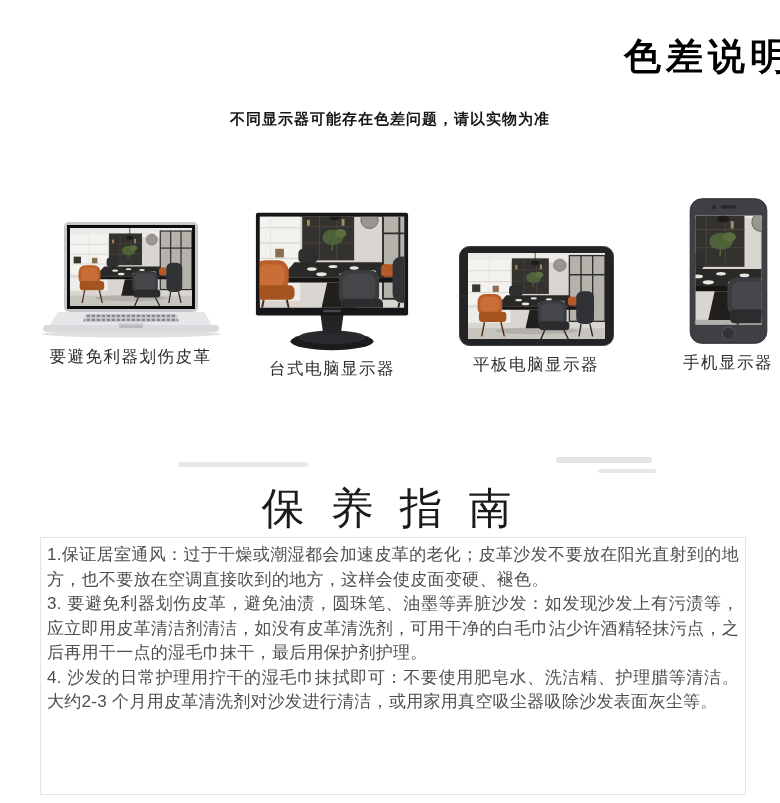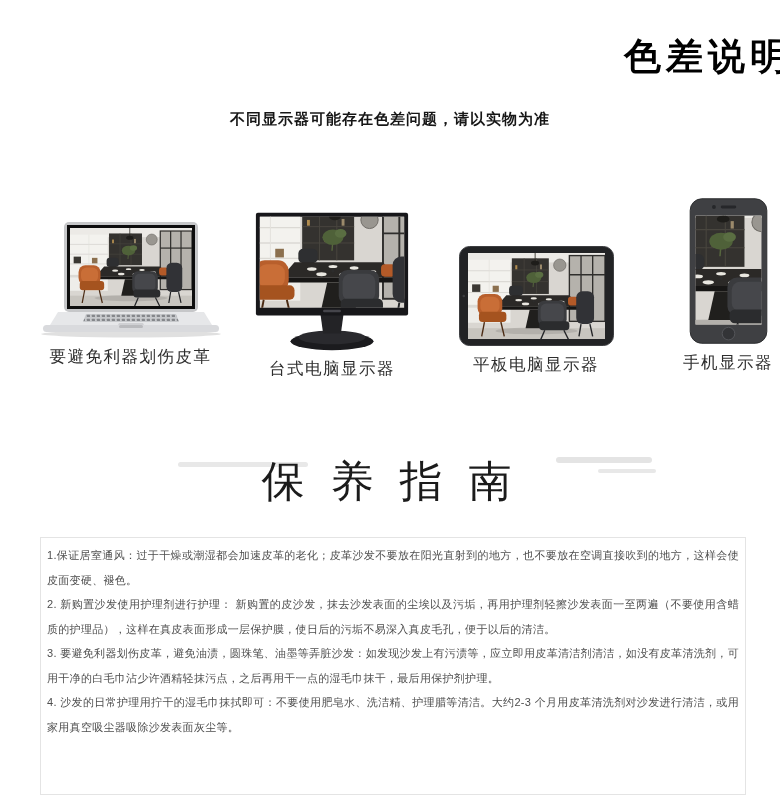--- a/index.html
+++ b/index.html
@@ -11,30 +11,30 @@
   .subtitle{position:absolute;top:110px;left:0;width:100%;margin:0;text-align:center;
     font-size:15px;font-weight:bold;color:#161616;letter-spacing:1px;}
 
   .device-col{position:absolute;display:flex;flex-direction:column;align-items:center;}
   .col-laptop{left:28px;top:222px;width:205px;}
   .col-monitor{left:246px;top:212px;width:172px;}
   .col-tablet{left:456px;top:246px;width:160px;}
   .col-phone{left:672px;top:198px;width:112px;}
   .device-label{font-size:16.5px;color:#2e2e2e;letter-spacing:1.5px;margin-top:6px;white-space:nowrap;}
 
-  .care-title{position:absolute;top:453px;left:0;width:100%;margin:0;text-align:center;
+  .care-title{position:absolute;top:480px;left:0;width:100%;margin:0;text-align:center;
     font-size:43px;font-weight:normal;color:#1b1b1b;letter-spacing:7px;}
   .smudge{position:absolute;background:#e8e8e8;border-radius:3px;}
   .smudge-1{left:178px;top:462px;width:130px;height:5px;}
   .smudge-2{left:556px;top:457px;width:96px;height:6px;background:#e4e4e4;}
   .smudge-3{left:598px;top:469px;width:58px;height:4px;}
 
   .care-box{position:absolute;left:40px;top:537px;width:706px;height:258px;
     border:1px solid #e4e4e4;box-sizing:border-box;padding:5px 6px;background:#ffffff;}
-  .care-box p{margin:0;font-size:11px;line-height:24.5px;color:#4e4e4e;
+  .care-box p{margin:0;font-size:17px;line-height:24.5px;color:#4e4e4e;
     text-align:justify;letter-spacing:0.3px;}
 
   .defs-holder{position:absolute;width:0;height:0;overflow:hidden;}
 </style>
 </head>
 <body>
 
 <div class="page">
 
   <svg class="defs-holder" aria-hidden="true">
@@ -166,18 +166,17 @@
   </div>
 
   <span class="smudge smudge-1"></span>
   <span class="smudge smudge-2"></span>
   <span class="smudge smudge-3"></span>
 
   <h2 class="care-title">保 养 指 南</h2>
 
   <div class="care-box">
     <p>1.保证居室通风：过于干燥或潮湿都会加速皮革的老化；皮革沙发不要放在阳光直射到的地方，也不要放在空调直接吹到的地方，这样会使皮面变硬、褪色。</p>
-    <p>2. 新购置沙发使用护理剂进行护理： 新购置的皮沙发，抹去沙发表面的尘埃以及污垢，再用护理剂轻擦沙发表面一至两遍（不要使用含蜡质的护理品），这样在真皮表面形成一层保护膜，使日后的污垢不易深入真皮毛孔，便于以后的清洁。</p>
     <p>3. 要避免利器划伤皮革，避免油渍，圆珠笔、油墨等弄脏沙发：如发现沙发上有污渍等，应立即用皮革清洁剂清洁，如没有皮革清洗剂，可用干净的白毛巾沾少许酒精轻抹污点，之后再用干一点的湿毛巾抹干，最后用保护剂护理。</p>
     <p>4. 沙发的日常护理用拧干的湿毛巾抹拭即可：不要使用肥皂水、洗洁精、护理腊等清洁。大约2-3 个月用皮革清洗剂对沙发进行清洁，或用家用真空吸尘器吸除沙发表面灰尘等。</p>
   </div>
 
 </div>
 
 </body></html>

